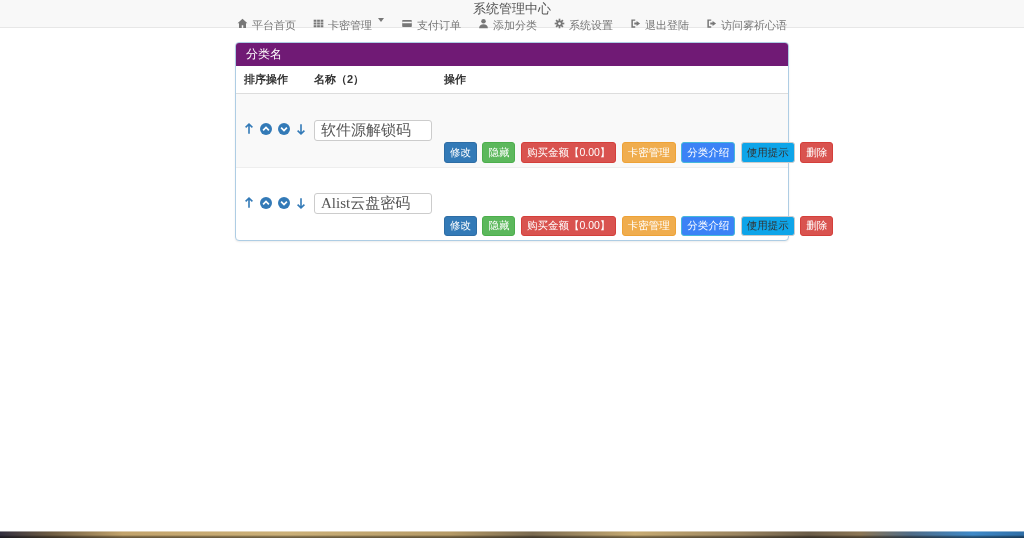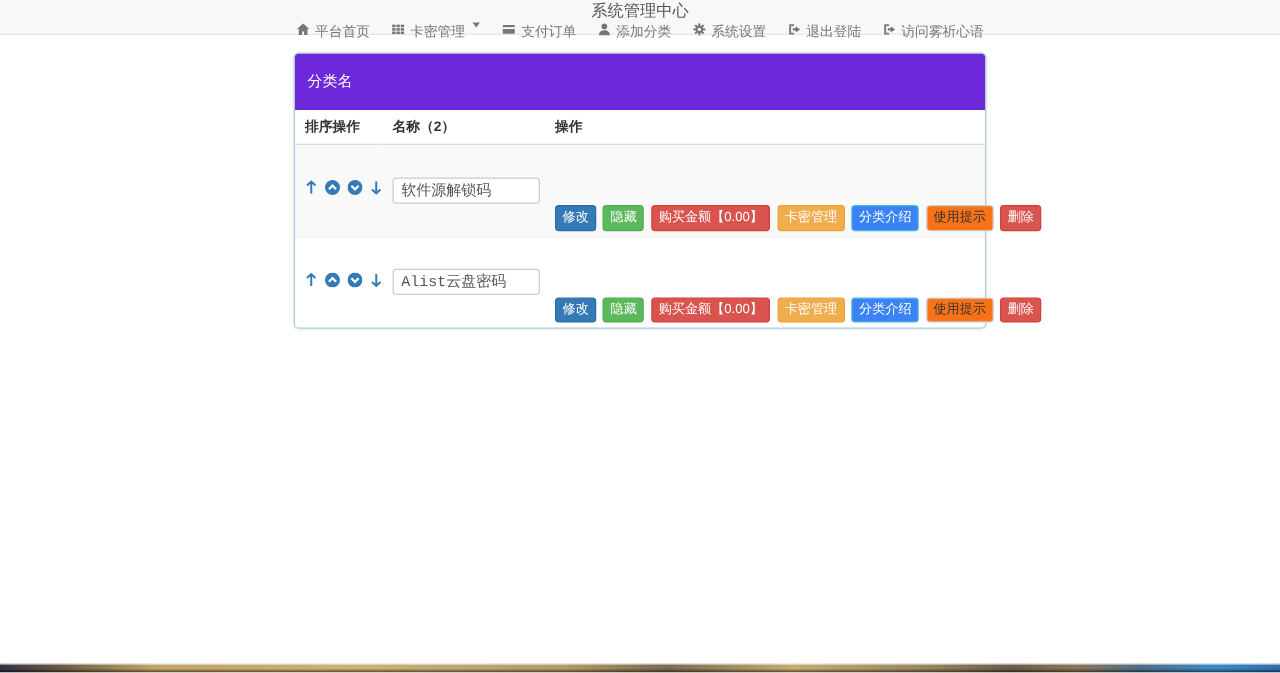--- a/index.html
+++ b/index.html
@@ -45,24 +45,24 @@
   
   .panel {
     width: 554px;
     margin: 14px auto 0 auto;
     background: #fff;
     border: 1px solid #aecde4;
     border-radius: 4px;
     box-shadow: 0 1px 2px rgba(0,0,0,0.08);
   }
   .panel-heading {
-    background: #6d28d9;
+    background: #701a75;
     color: #ffffff;
     font-size: 12px;
-    padding: 14px 10px;
+    padding: 3px 10px;
     border-radius: 3px 3px 0 0;
   }
   table.cat-table {
     width: 100%;
     border-collapse: collapse;
     table-layout: fixed;
   }
   col.c-sort   { width: 70px; }
   col.c-name   { width: 130px; }
   table.cat-table th {
@@ -81,22 +81,22 @@
   tr.striped td { background: #f9f9f9; }
 
   .sort-group { display: inline-flex; align-items: center; gap: 6px; }
   .sort-link { display: inline-flex; align-items: center; cursor: pointer; text-decoration: none; }
   .sort-link svg { display: block; }
 
   .form-input {
     width: 118px; height: 21px;
     border: 1px solid #ccc; border-radius: 3px;
     padding: 2px 6px;
-    font-size: 12px; color: #555;
-    font-family: Liberation Mono, monospace;
+    font-size: 15px; color: #555;
+    font-family: Liberation Serif, serif;
     outline: none;
   }
   .form-input::placeholder { color: #aaa; }
 
   .btn {
     display: inline-block;
     border-radius: 3px;
     font-size: 10.5px;
     line-height: 1.3;
     padding: 2.5px 5px;
@@ -105,21 +105,21 @@
     color: #fff;
     border: 1px solid transparent;
     font-family: "Liberation Sans", "DejaVu Sans", sans-serif;
     white-space: nowrap;
   }
   .btn-primary { background: #337ab7; border-color: #2e6da4; }
   .btn-success { background: #5cb85c; border-color: #4cae4c; margin-top: 44px; }
   .btn-danger  { background: #d9534f; border-color: #d43f3a; }
   .btn-warning { background: #f0ad4e; border-color: #eea236; }
   .btn-info    { background: #3b82f6; border-color: #46b8da; }
-  .btn-default { background: #f97316; border-color: #ccc; color: #333; }
+  .btn-default { background: #0ea5e9; border-color: #ccc; color: #333; }
   .btn-add { padding: 3px 8px; }
   .plus-glyph { font-weight: bold; margin-right: 3px; font-size: 11px; }
 
   
   .bg-strip {
     position: absolute;
     left: 0; bottom: 0;
     width: 1024px; height: 7px;
     background:
       linear-gradient(180deg, rgba(255,255,255,0.45) 0 1px, rgba(0,0,0,0) 1px 4px, rgba(0,0,0,0.45) 6px 7px),

